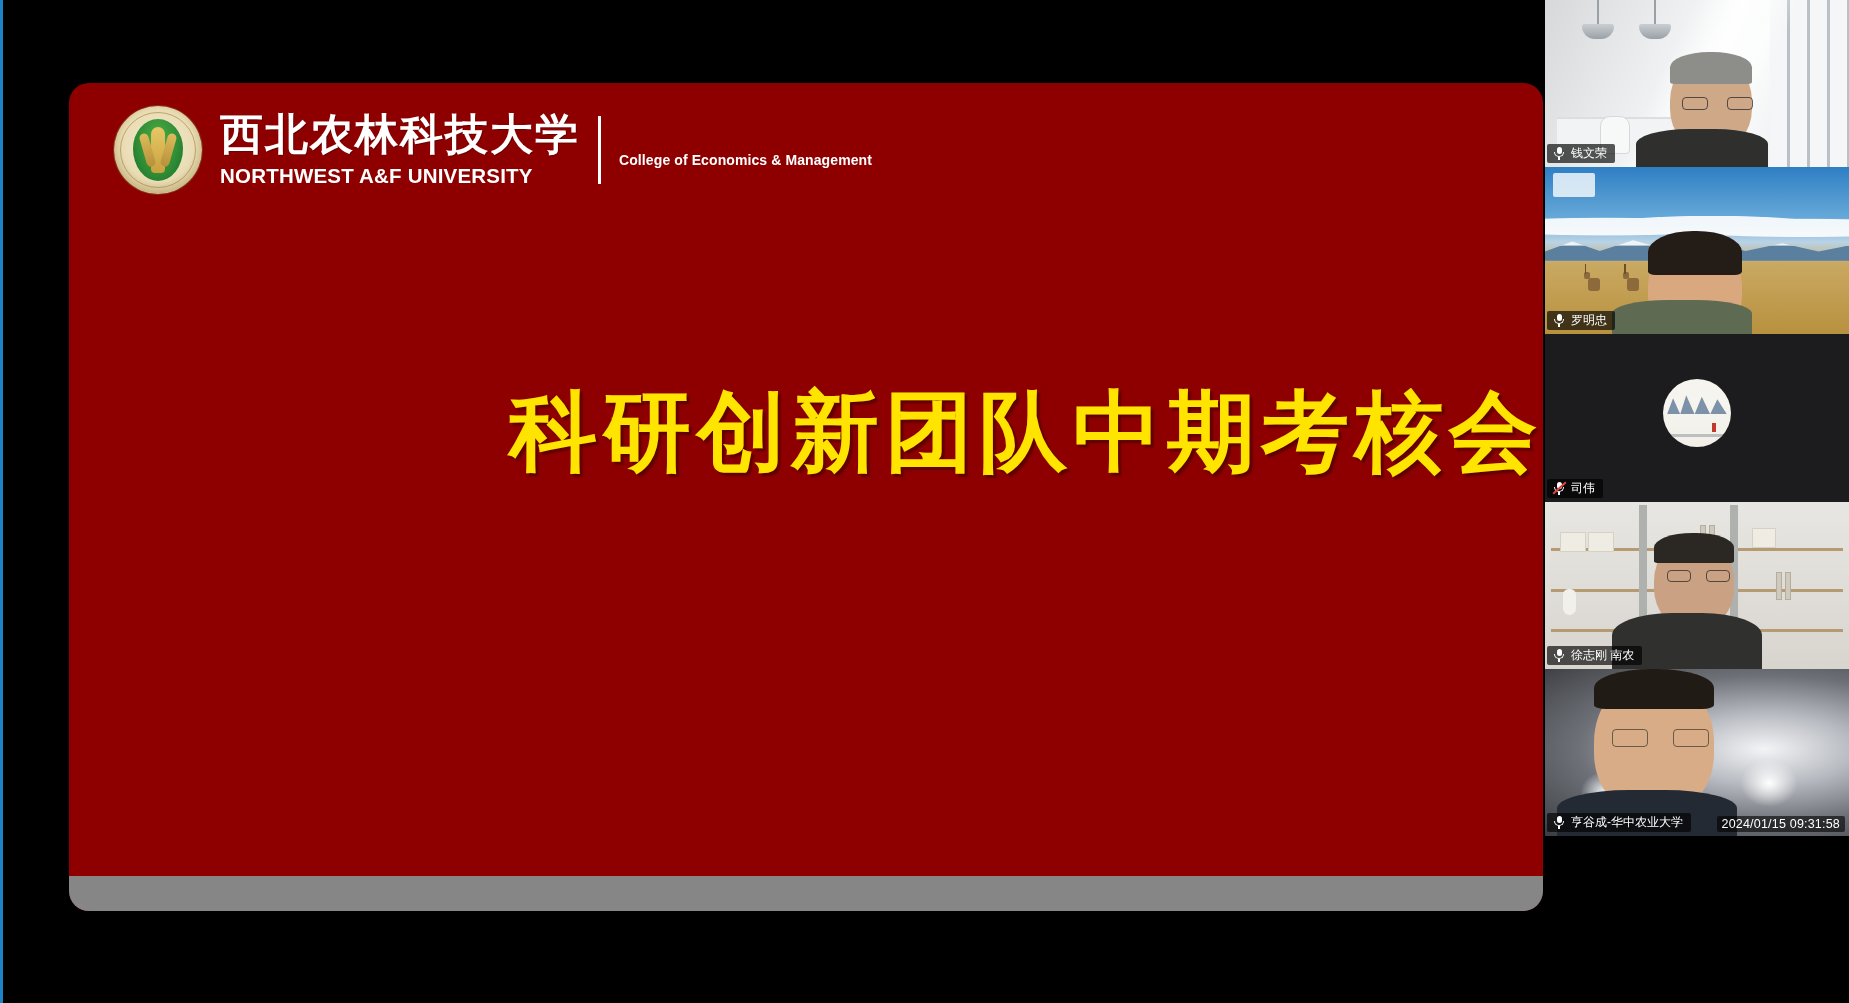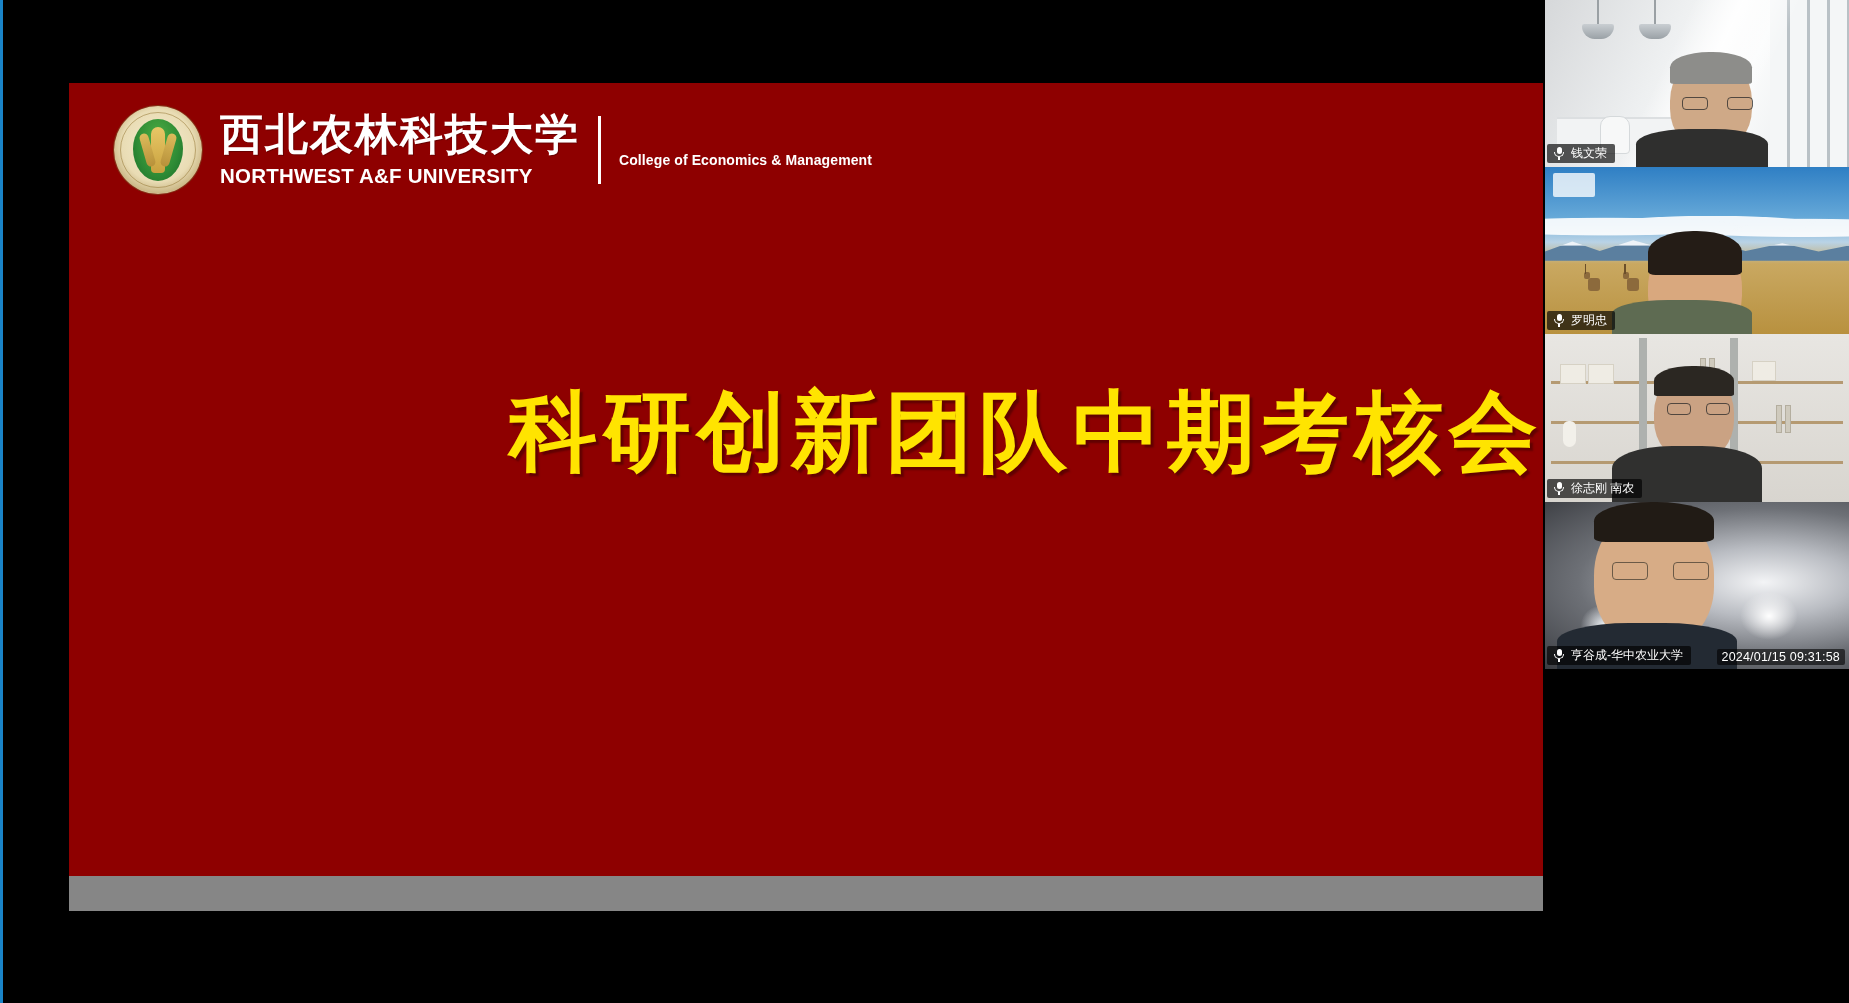--- a/index.html
+++ b/index.html
@@ -33,20 +33,21 @@
     background: #000;
     overflow: hidden;
   }
 
   .slide {
     position: absolute;
     left: 66px; top: 83px;
     width: 1474px; height: 828px;
     background: #8e0000;
     overflow: hidden;
+    border-radius: 20px;
   }
 
   .slide-footer-bar {
     position: absolute;
     left: 0; bottom: 0;
     width: 100%; height: 35px;
     background: #868686;
   }
 
   
@@ -501,20 +502,38 @@
       <div class="name-tag">
         <span class="mic-icon">
           <i class="cap"></i>
             <i class="arc"></i>
             <i class="stem"></i>
         </span>
         <span>罗明忠</span>
       </div>
     </div>
 
+    <div class="tile">
+      <div class="tile-video bg-dark">
+        <div class="avatar-circle">
+          <div class="ink-peaks"></div>
+            <div class="ink-wash"></div>
+            <div class="ink-dot"></div>
+        </div>
+      </div>
+      <div class="name-tag">
+        <span class="mic-icon muted">
+          <i class="cap"></i>
+            <i class="arc"></i>
+            <i class="stem"></i>
+            <i class="slash"></i>
+        </span>
+        <span>司伟</span>
+      </div>
+    </div>
 
     <div class="tile">
       <div class="tile-video bg-shelf">
         <div class="shelf-row" style="top:28%"></div>
         <div class="shelf-row" style="top:52%"></div>
         <div class="shelf-row" style="top:76%"></div>
         <div class="post" style="left:31%"></div>
         <div class="post" style="left:61%"></div>
         <div class="box" style="left:5%; top:18%; width:26px;"></div>
         <div class="box" style="left:14%; top:18%; width:26px;"></div>

